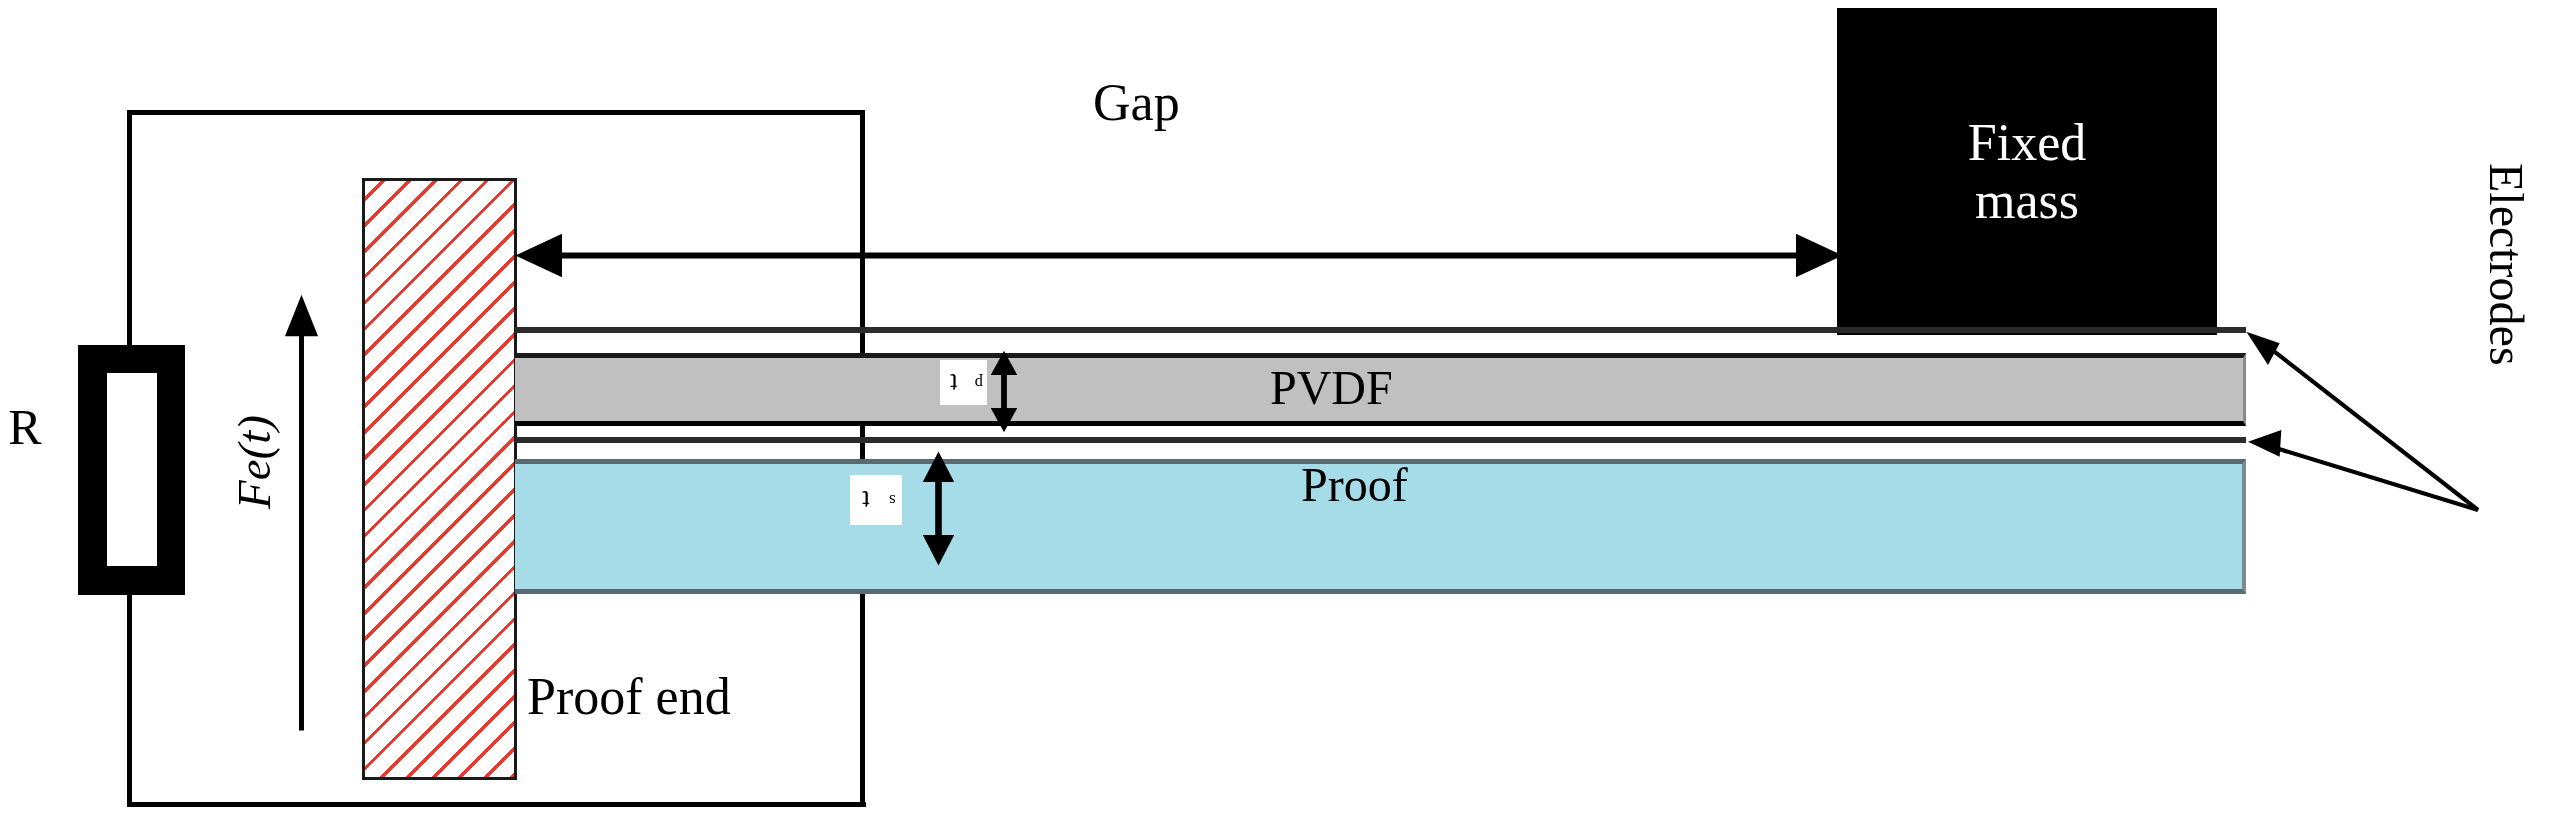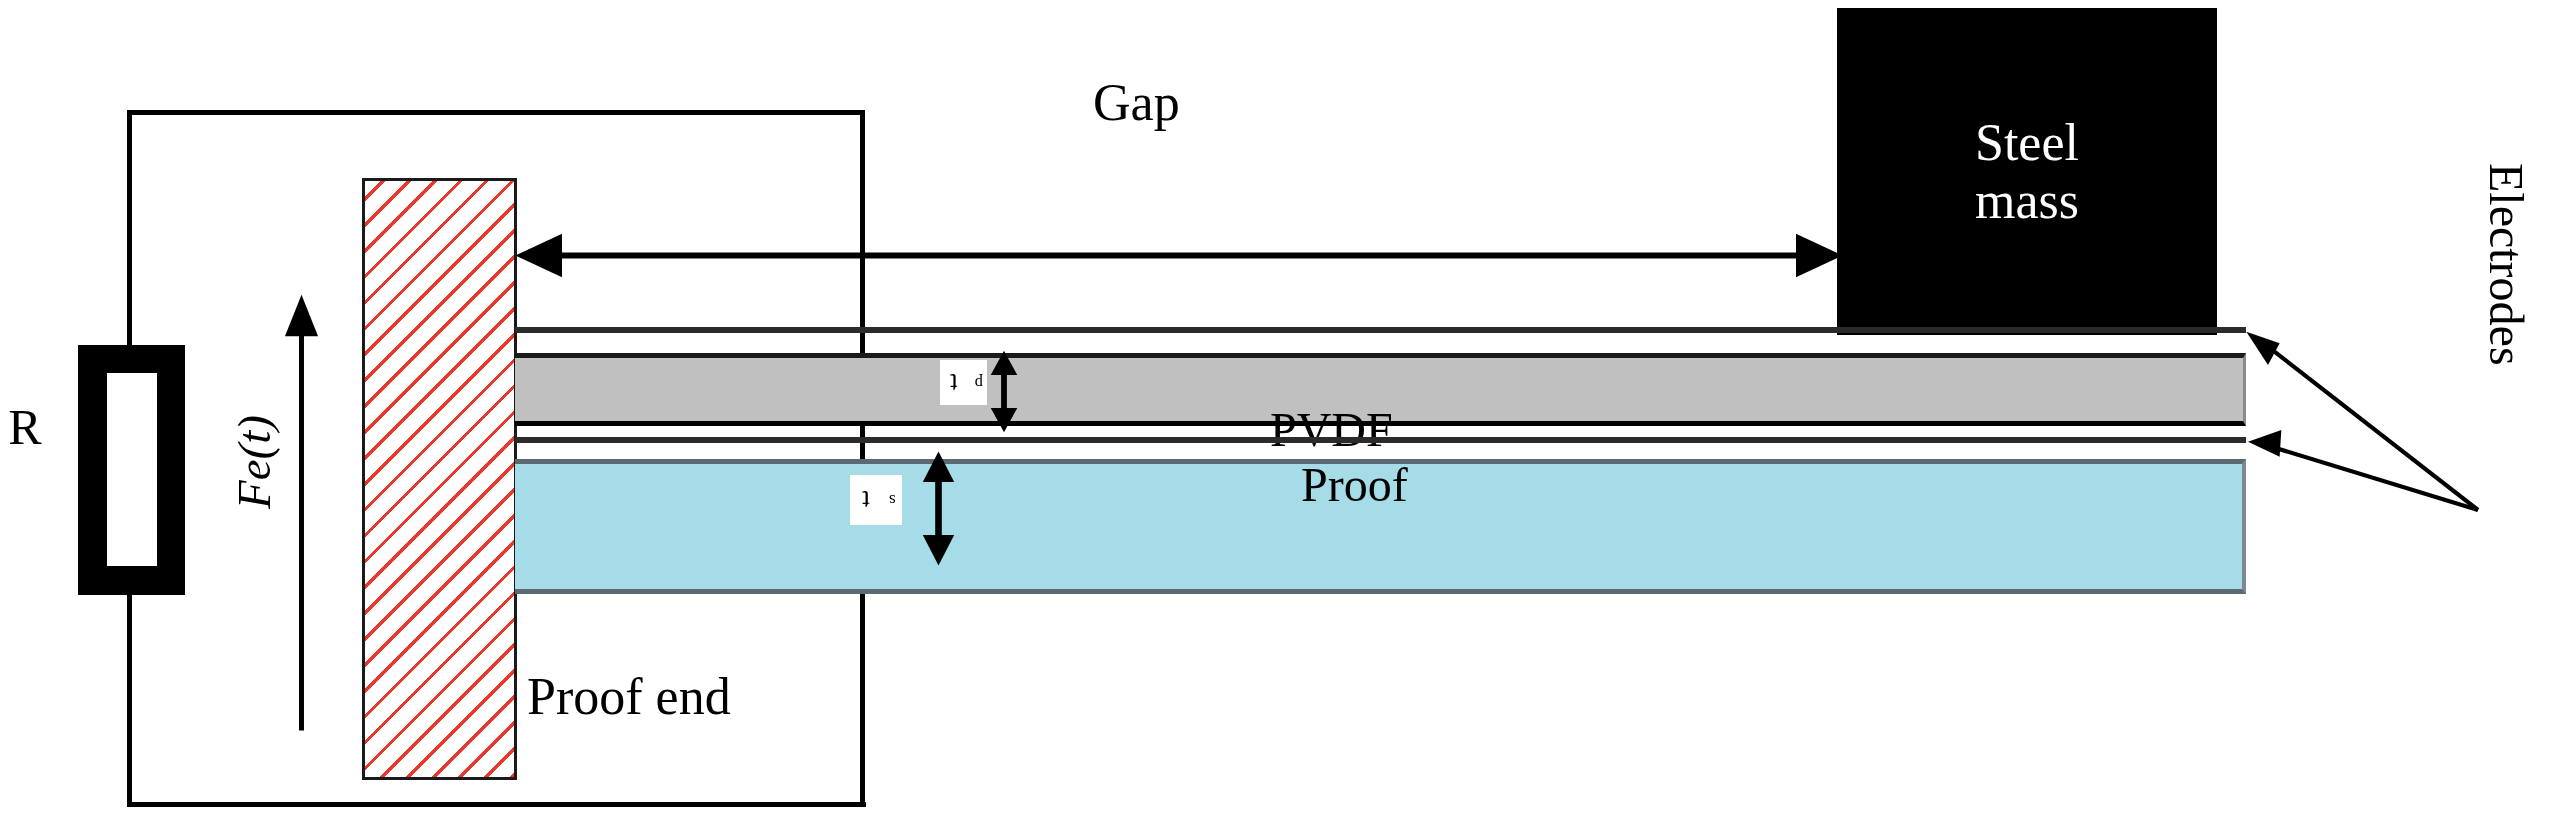--- a/index.html
+++ b/index.html
@@ -133,29 +133,29 @@
 
   <svg class="abs" style="left:512px;top:227px;width:1334px;height:57px;" viewBox="0 0 1600 68">
     <line x1="46" y1="34" x2="1554" y2="34" stroke="#000" stroke-width="7"></line>
     <polygon points="4,34 60,8 60,60" fill="#000"></polygon>
     <polygon points="1596,34 1540,8 1540,60" fill="#000"></polygon>
   </svg>
 
   <div class="lbl" style="left:1077px;top:73px;font-size:52px;margin-left:16px;">Gap</div>
 
   <div class="proof-mass" style="left:1837px;top:8.3px;width:380px;height:327px;font-size:52px;">
-    <span>Steel</span>
+    <span>Fixed</span>
     <span>mass</span>
   </div>
 
   <div class="electrode-line" style="left:515px;top:327px;width:1731px;height:5.8px;"></div>
 
   <div class="layer layer-pvdf" style="left:515px;top:353px;width:1731px;height:73px;"></div>
 
-  <div class="lbl" style="left:1270px;top:360px;font-size:48px;margin-top:42px;">PVDF</div>
+  <div class="lbl" style="left:1270px;top:360px;font-size:48px;">PVDF</div>
 
   <div class="electrode-line" style="left:515px;top:437px;width:1731px;height:5.8px;"></div>
 
   <div class="layer layer-steel" style="left:515px;top:459px;width:1731px;height:135px;"></div>
 
   <div class="lbl" style="left:1301px;top:457px;font-size:48px;">Proof</div>
 
   <svg class="abs" style="left:984px;top:350px;width:40px;height:83px;" viewBox="0 0 48 100">
     <line x1="24" y1="10" x2="24" y2="90" stroke="#000" stroke-width="7"></line>
     <polygon points="24,1 8,30 40,30" fill="#000"></polygon>

